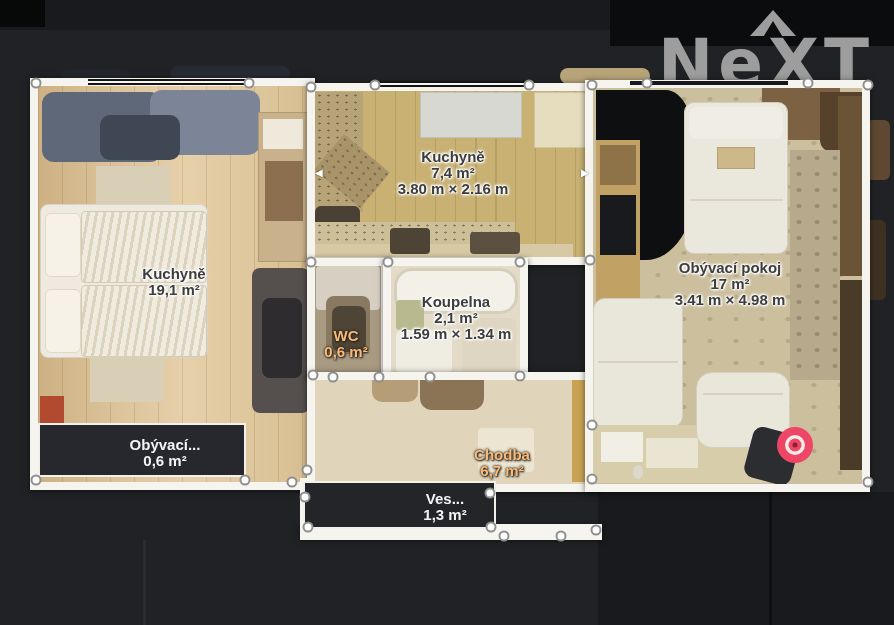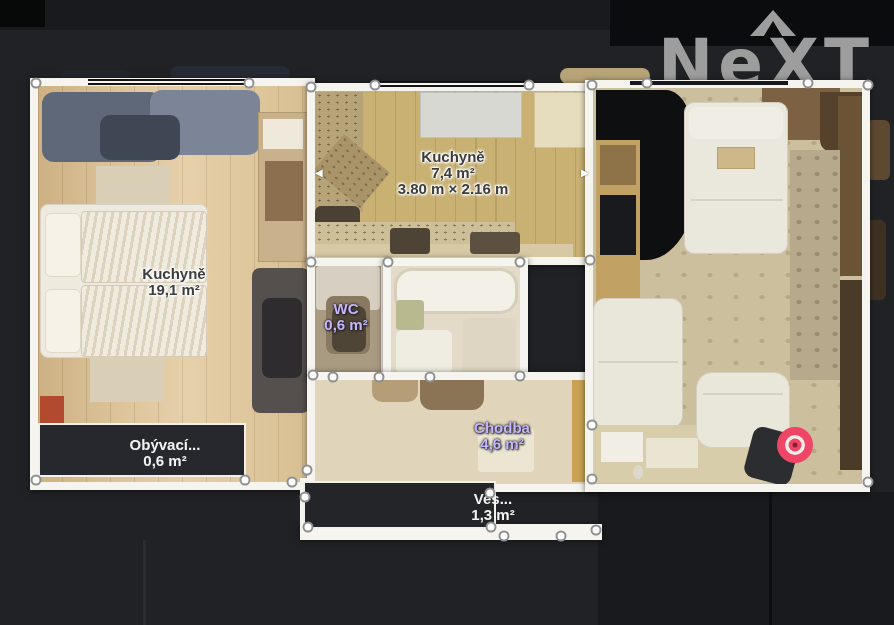--- a/index.html
+++ b/index.html
@@ -23,21 +23,21 @@
   
   .closet{position:absolute;background:#26282d;border:2px solid #f2f0ea;box-sizing:border-box;z-index:12;}
   
   .node{position:absolute;width:11px;height:11px;border-radius:50%;background:#fdfdfd;border:2px solid #8f8f8f;
     box-sizing:border-box;transform:translate(-50%,-50%);z-index:50;}
   
   .room-label{position:absolute;text-align:center;font-weight:bold;font-size:15px;line-height:16px;
     transform:translate(-50%,-50%);white-space:nowrap;z-index:40;}
   .room-label span{display:block;}
   .room-label.dark{color:#3d3d3d;text-shadow:0 0 2px #fff,0 0 3px #fff,0 0 4px #fff,1px 1px 2px #fff,-1px -1px 2px #fff;}
-  .room-label.light{color:#c4b5fd;text-shadow:0 0 2px rgba(35,35,35,.95),0 0 3px rgba(35,35,35,.85),1px 1px 2px rgba(35,35,35,.95);}
+  .room-label.light{color:#fdba74;text-shadow:0 0 2px rgba(35,35,35,.95),0 0 3px rgba(35,35,35,.85),1px 1px 2px rgba(35,35,35,.95);margin-top:27px;}
   .room-label.plain{color:#f3f3f3;}
   
   .marker{position:absolute;width:36px;height:36px;transform:translate(-50%,-50%);z-index:60;}
   .marker div{position:absolute;border-radius:50%;left:50%;top:50%;transform:translate(-50%,-50%);}
   .m-outer{width:36px;height:36px;}
   .m-white{width:20px;height:20px;background:#f3ece7;}
   .m-inner{width:13px;height:13px;}
   .m-dot{width:5px;height:5px;}
   .arrowglyph{position:absolute;z-index:30;color:#fff;font-size:10px;line-height:10px;text-shadow:0 0 2px rgba(0,0,0,.6);}
 </style>
@@ -207,29 +207,39 @@
   </div>
   <div class="room-label dark" style="left:453px;top:173px;">
     <span>Kuchyně</span>
     <span>7,4 m²</span>
     <span>3.80 m × 2.16 m</span>
   </div>
   <div class="room-label light" style="left:346px;top:317px;">
     <span>WC</span>
     <span>0,6 m²</span>
   </div>
+  <div class="room-label dark" style="left:456px;top:318px;">
+    <span>Koupelna</span>
+    <span>2,1 m²</span>
+    <span>1.59 m × 1.34 m</span>
+  </div>
+  <div class="room-label dark" style="left:730px;top:284px;">
+    <span>Obývací pokoj</span>
+    <span>17 m²</span>
+    <span>3.41 m × 4.98 m</span>
+  </div>
   <div class="room-label light" style="left:502px;top:436px;">
     <span>Chodba</span>
-    <span>4,6 m²</span>
+    <span>6,7 m²</span>
   </div>
   <div class="room-label plain" style="left:165px;top:453px;">
     <span>Obývací...</span>
     <span>0,6 m²</span>
   </div>
-  <div class="room-label plain" style="left:445px;top:507px;margin-left:48px;">
+  <div class="room-label plain" style="left:445px;top:507px;">
     <span>Ves...</span>
     <span>1,3 m²</span>
   </div>
 
   <div class="marker" style="left:795px;top:445px;">
     <div class="m-outer" style="background: rgb(239, 69, 102);"></div>
     <div class="m-white"></div>
     <div class="m-inner" style="background: rgb(239, 69, 102);"></div>
     <div class="m-dot" style="background: rgb(140, 31, 53);"></div>
   </div>

